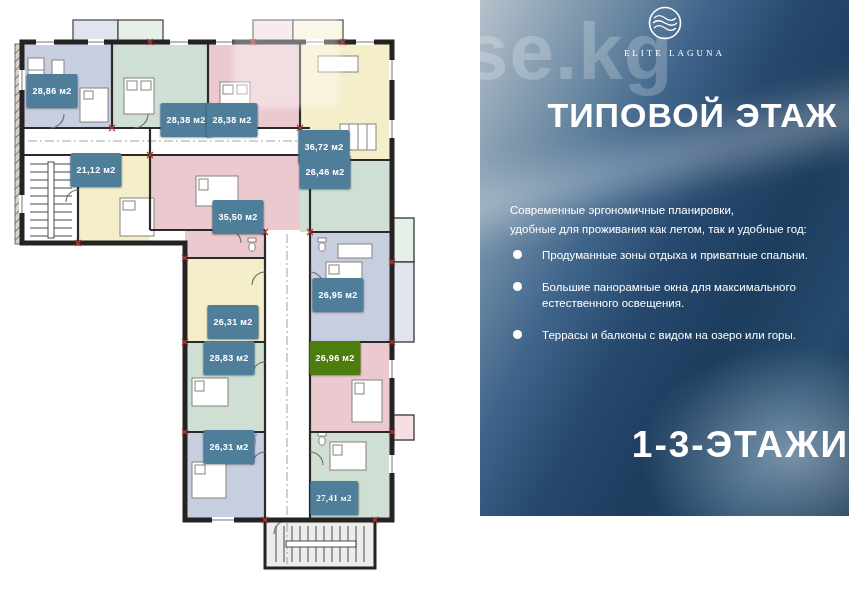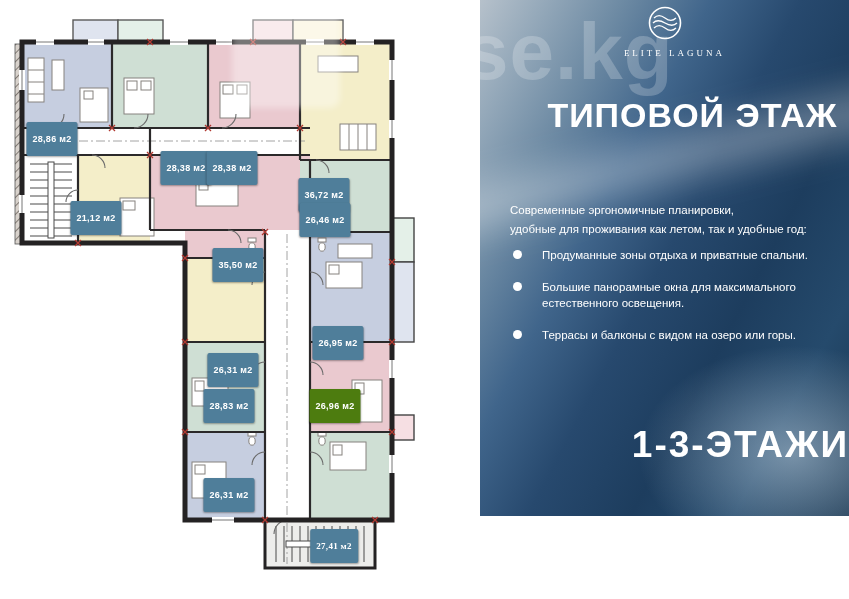--- a/index.html
+++ b/index.html
@@ -6,21 +6,21 @@
   .stage{position:relative;width:849px;height:599px;overflow:hidden;background:#ffffff;
          font-family:"Liberation Sans", sans-serif;}
   
   .plan{position:absolute;left:0;top:0;width:480px;height:599px;background:#ffffff;}
   .plan svg{position:absolute;left:0;top:0;}
   .plan-watermark{position:absolute;left:232px;top:8px;width:108px;height:100px;
     background:rgba(255,255,255,.38);filter:blur(3px);border-radius:10px;pointer-events:none;}
   .badges{position:absolute;left:0;top:0;width:480px;height:599px;pointer-events:none;}
   .badge{position:absolute;transform:translate(-50%,-50%);color:#fff;font-size:9px;
     font-weight:bold;letter-spacing:.3px;padding:12px 6px;border-radius:2px;white-space:nowrap;
-    box-shadow:0 1px 2px rgba(0,0,0,.35);margin-top:48px;}
+    box-shadow:0 1px 2px rgba(0,0,0,.35);}
   
   .panel{position:absolute;left:480px;top:0;width:369px;height:516px;overflow:hidden;color:#fff;
     background:
       radial-gradient(60% 30% at 85% 88%, rgba(205,222,235,.50), rgba(205,222,235,0) 70%),
       linear-gradient(118deg,#b6c1cb 0%,#95a9ba 10%,#6e8ba4 22%,#40658b 36%,#27496e 50%,
                       #1d3d5e 66%,#254a6c 82%,#17344f 100%);}
   .panel::before{content:'';position:absolute;left:-40px;top:112px;width:480px;height:90px;
     background:linear-gradient(rgba(255,255,255,0) 0%,rgba(255,255,255,.30) 50%,rgba(255,255,255,0) 100%);
     transform:rotate(-14deg);filter:blur(10px);}
   .panel::after{content:'';position:absolute;left:-70px;top:440px;width:560px;height:160px;

